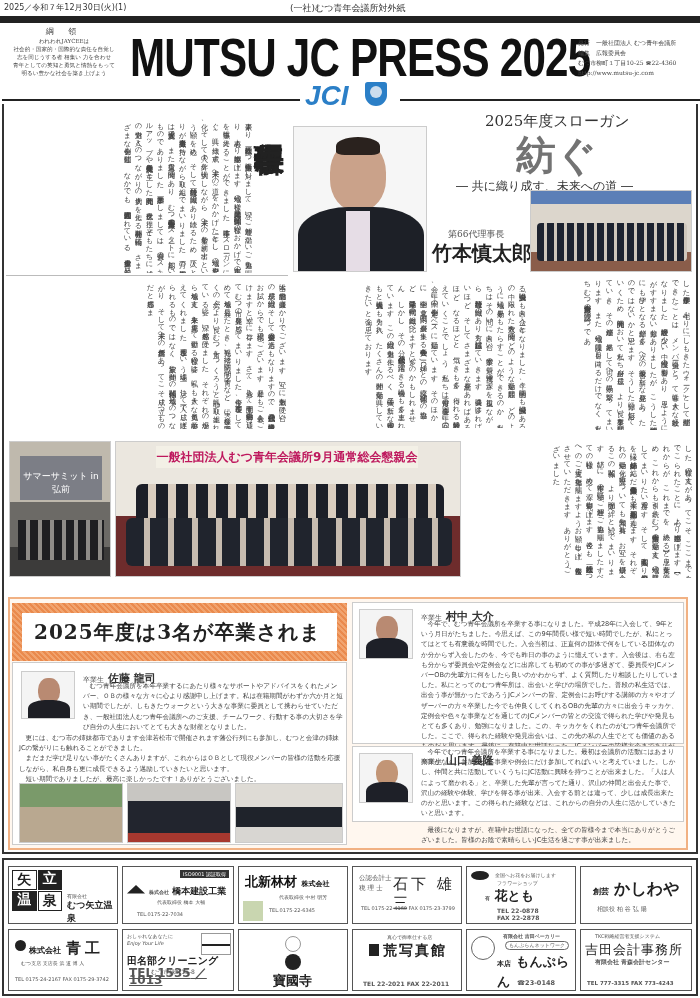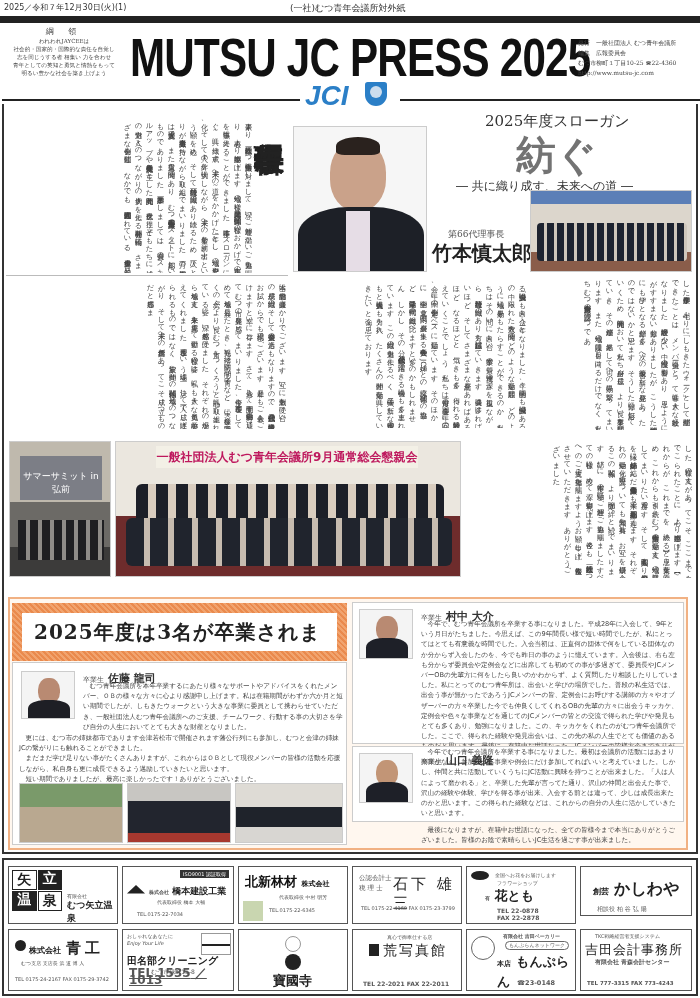--- a/index.html
+++ b/index.html
@@ -192,21 +192,21 @@
 
 <div class="abs ad" style="top:866px;left:466px;width:110px;height:58px;">
   <div class="abs" style="left:4px;top:4px;width:18px;height:9px;background:#222;border-radius:50%;"></div>
   <div class="abs adsmall" style="left:28px;top:5px;">全国へお花をお届けします</div>
   <div class="abs adsmall" style="left:30px;top:13px;">フラワーショップ</div>
   <div class="abs" style="left:18px;top:20px;font-size:13px;font-weight:bold;"><span class="adsmall">有</span> <span>花とも</span></div>
   <div class="abs adsmall" style="left:30px;top:40px;font-weight:bold;font-size:6px;">TEL <span>22-0878</span></div>
   <div class="abs adsmall" style="left:30px;top:47px;font-weight:bold;font-size:6px;">FAX <span>22-2878</span></div>
 </div>
 
-<div class="abs ad" style="top:866px;left:580px;width:112px;height:50px;">
+<div class="abs ad" style="top:866px;left:580px;width:112px;height:58px;">
   <div class="abs" style="left:12px;top:12px;"><span style="font-size:8px;font-weight:bold;">創芸</span> <span style="font-size:16px;font-weight:bold;">かしわや</span></div>
   <div class="abs adsmall" style="left:16px;top:38px;font-size:6px;">相談役 柏 谷 弘 陽</div>
 </div>
 
 <div class="abs ad" style="top:929px;left:8px;width:110px;height:62px;">
   <div class="abs" style="left:6px;top:10px;width:11px;height:11px;border-radius:50%;background:#222;"></div>
   <div class="abs" style="left:20px;top:8px;"><span style="font-size:8px;font-weight:bold;">株式会社</span> <span style="font-size:15px;font-weight:bold;letter-spacing:4px;">青工</span></div>
   <div class="abs adsmall" style="left:12px;top:30px;">むつ支店 支店長 浜 道 博 人</div>
   <div class="abs adsmall" style="left:6px;top:46px;"><span>TEL 0175-24-2167</span> <span>FAX 0175-29-3742</span></div>
 </div>
@@ -222,21 +222,21 @@
 
 <div class="abs ad" style="top:929px;left:238px;width:110px;height:62px;">
   <div class="abs" style="left:46px;top:6px;width:16px;height:16px;border-radius:50%;border:1px solid #999;"></div>
   <div class="abs" style="left:46px;top:24px;width:16px;height:16px;border-radius:50%;background:#222;"></div>
   <div class="abs" style="left:34px;top:42px;font-size:13px;font-weight:bold;">寶國寺</div>
 </div>
 
 <div class="abs ad" style="top:929px;left:352px;width:110px;height:62px;">
   <div class="abs adsmall" style="left:34px;top:4px;">真心で御奉仕する店</div>
   <div class="abs" style="left:16px;top:14px;width:10px;height:12px;background:#222;"></div>
-  <div class="abs" style="left:30px;top:12px;font-size:14px;font-weight:normal;letter-spacing:2px;">荒写真館</div>
+  <div class="abs" style="left:30px;top:12px;font-size:14px;font-weight:bold;letter-spacing:2px;">荒写真館</div>
   <div class="abs adsmall" style="left:10px;top:50px;font-weight:bold;font-size:6px;">TEL <span>22-2021</span> FAX <span>22-2011</span></div>
 </div>
 
 <div class="abs ad" style="top:929px;left:466px;width:110px;height:62px;">
   <div class="abs adsmall" style="left:36px;top:3px;font-weight:bold;">有限会社 吉田ベーカリー</div>
   <div class="abs adsmall" style="left:38px;top:11px;border:1px solid #666;border-radius:5px;padding:0 3px;">もんぷらんネットワーク</div>
   <div class="abs" style="left:4px;top:6px;width:24px;height:24px;border:1px solid #666;border-radius:50%;"></div>
   <div class="abs" style="left:30px;top:21px;"><span style="font-size:7px;font-weight:bold;">本店</span> <span style="font-size:13px;font-weight:bold;">もんぷらん</span></div>
   <div class="abs adsmall" style="left:50px;top:50px;font-weight:bold;font-size:6.5px;">☎<span>23-0148</span></div>
 </div>

